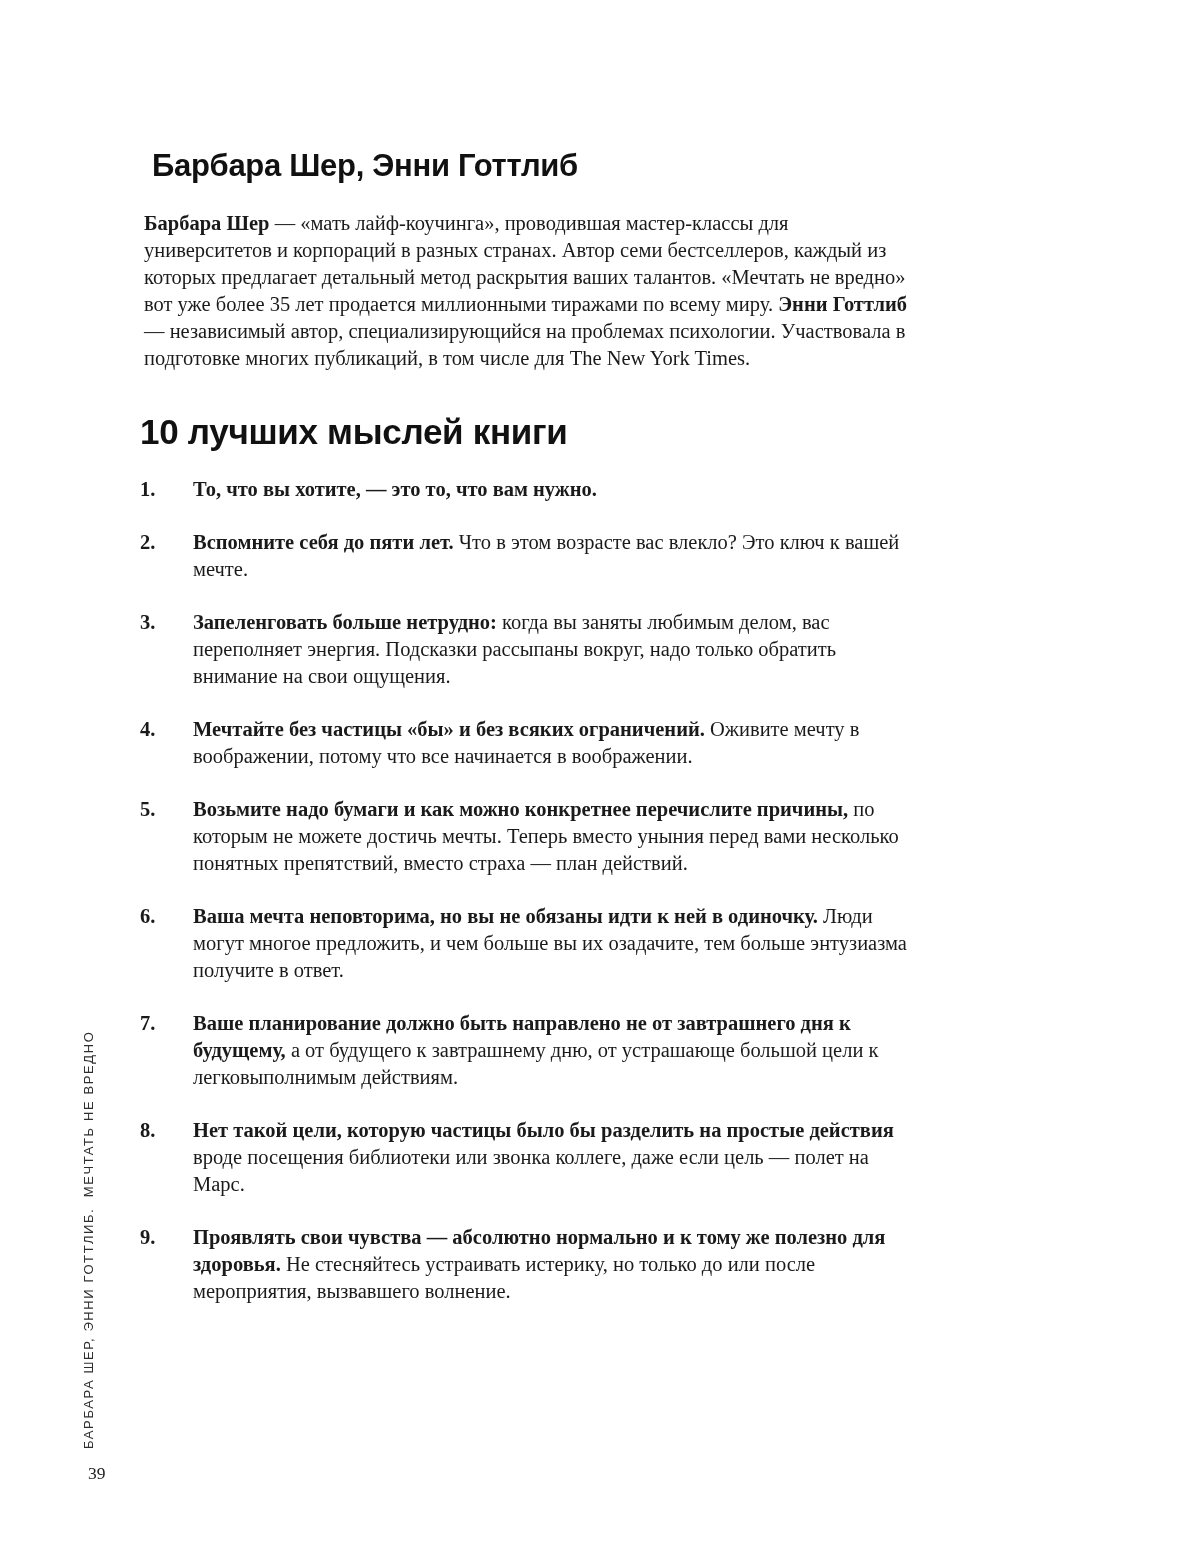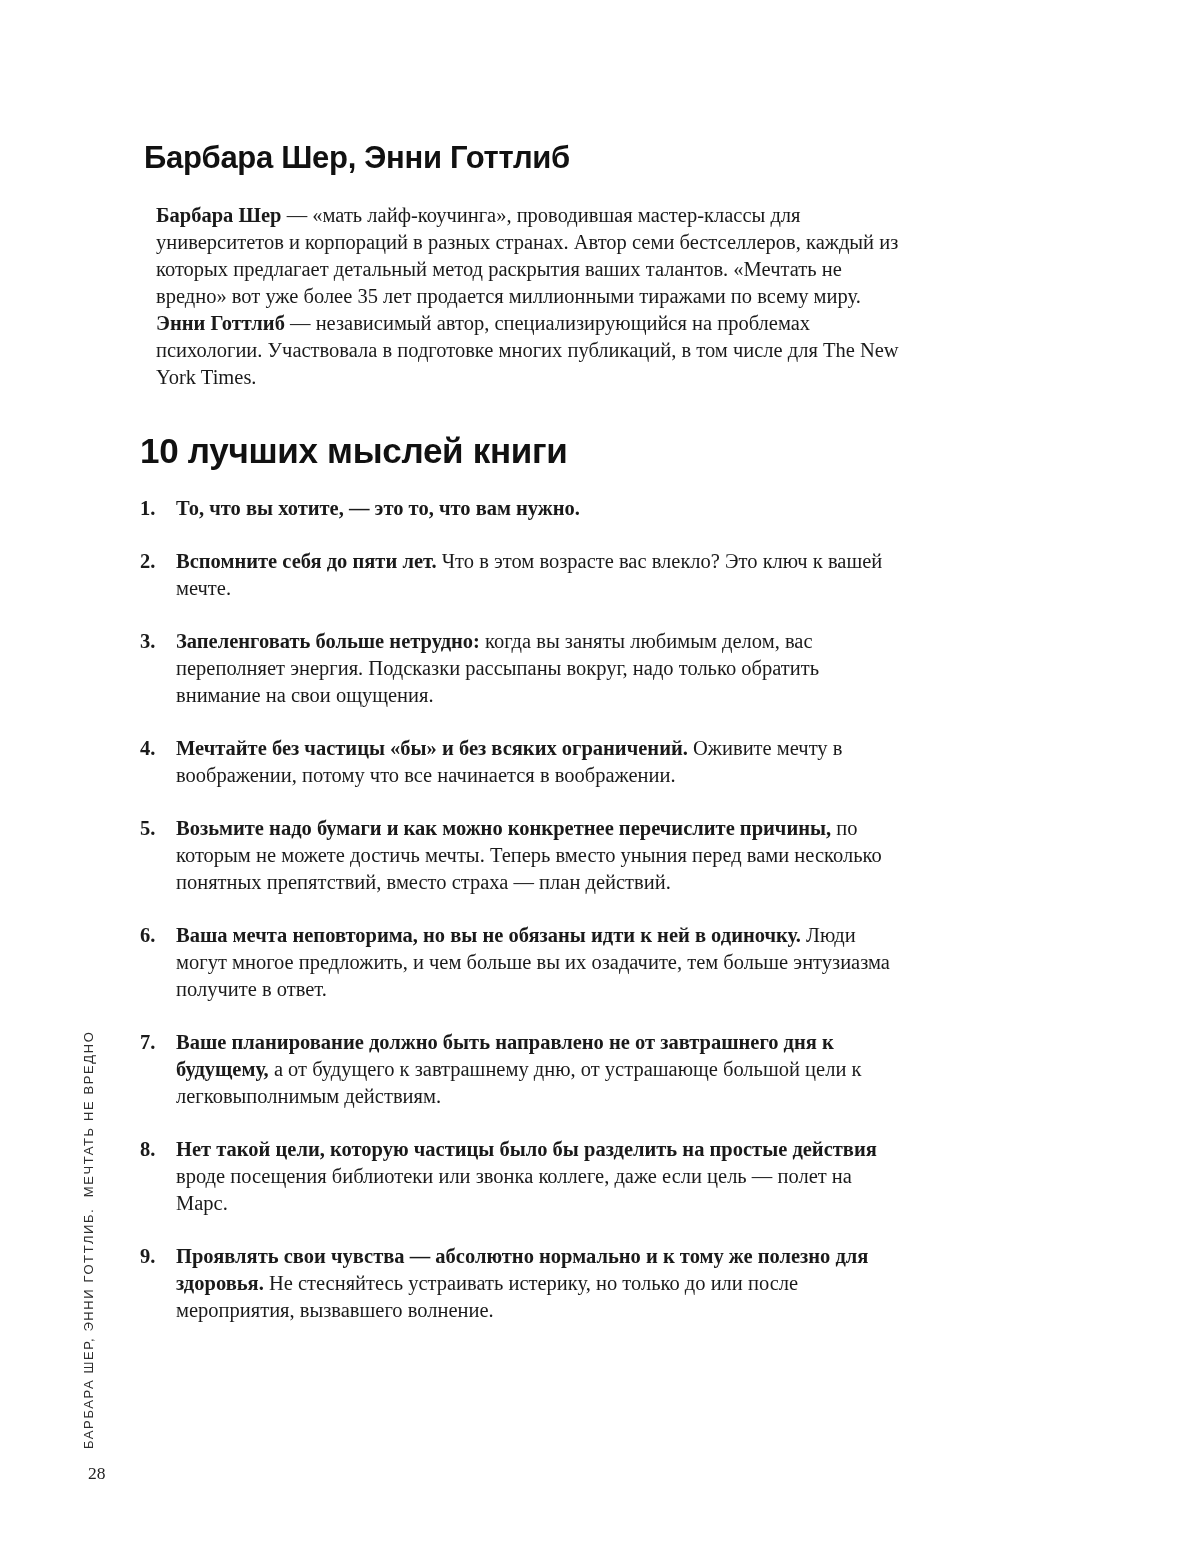--- a/index.html
+++ b/index.html
@@ -11,30 +11,30 @@
     overflow: hidden;
     color: #1a1a1a;
   }
   .main {
     position: absolute;
     left: 140px;
     top: 136px;
     width: 768px;
   }
   .title {
-    margin: 4px;
+    margin: 12px;
     font-family: "Liberation Sans", sans-serif;
     font-weight: 700;
     font-size: 31px;
     line-height: 36px;
     letter-spacing: -0.3px;
     color: #111111;
   }
   .intro {
-    margin: 26px 0 0 16px;
+    margin: 26px 0 0 4px;
     font-family: "Liberation Serif", serif;
     font-size: 20.5px;
     line-height: 27px;
     color: #1a1a1a;
   }
   .intro b { font-weight: 700; }
   .heading {
     margin: 44px 0 0 0;
     font-family: "Liberation Sans", sans-serif;
     font-weight: 700;
@@ -50,21 +50,21 @@
     font-family: "Liberation Serif", serif;
     font-size: 20.5px;
     line-height: 27px;
     color: #1a1a1a;
   }
   .item:last-child { margin-bottom: 0; }
   .num {
     flex: 0 0 36px;
     font-weight: 700;
   }
-  .item-body { flex: 1; }
+  .item-body { flex: 1; margin-left: 17px; }
   .item-body b { font-weight: 700; }
   .sidebar-text {
     position: absolute;
     left: 81px;
     top: 1449px;
     width: 452px;
     height: 18px;
     transform: rotate(-90deg);
     transform-origin: 0 0;
     font-family: "Liberation Sans", sans-serif;
@@ -82,21 +82,21 @@
     color: #222222;
   }
 </style>
 </head>
 <body>
 
 <div class="page">
 
   <div class="sidebar-text">БАРБАРА ШЕР, ЭННИ ГОТТЛИБ.  МЕЧТАТЬ НЕ ВРЕДНО</div>
 
-  <div class="page-number">28</div>
+  <div class="page-number">39</div>
 
   <div class="main">
 
     <h1 class="title">Барбара Шер, Энни Готтлиб</h1>
 
     <p class="intro"><b>Барбара Шер</b><span> — «мать лайф-коучинга», проводившая мастер-классы для университетов и корпораций в разных странах. Автор семи бестселлеров, каждый из которых предлагает детальный метод раскрытия ваших талантов. «Мечтать не вредно» вот уже более 35 лет продается миллионными тиражами по всему миру. </span><b>Энни Готтлиб</b><span> — независимый автор, специализирующийся на проблемах психологии. Участвовала в подготовке многих публикаций, в том числе для The New York Times.</span></p>
 
     <h2 class="heading">10 лучших мыслей книги</h2>
 
     <div class="list">

